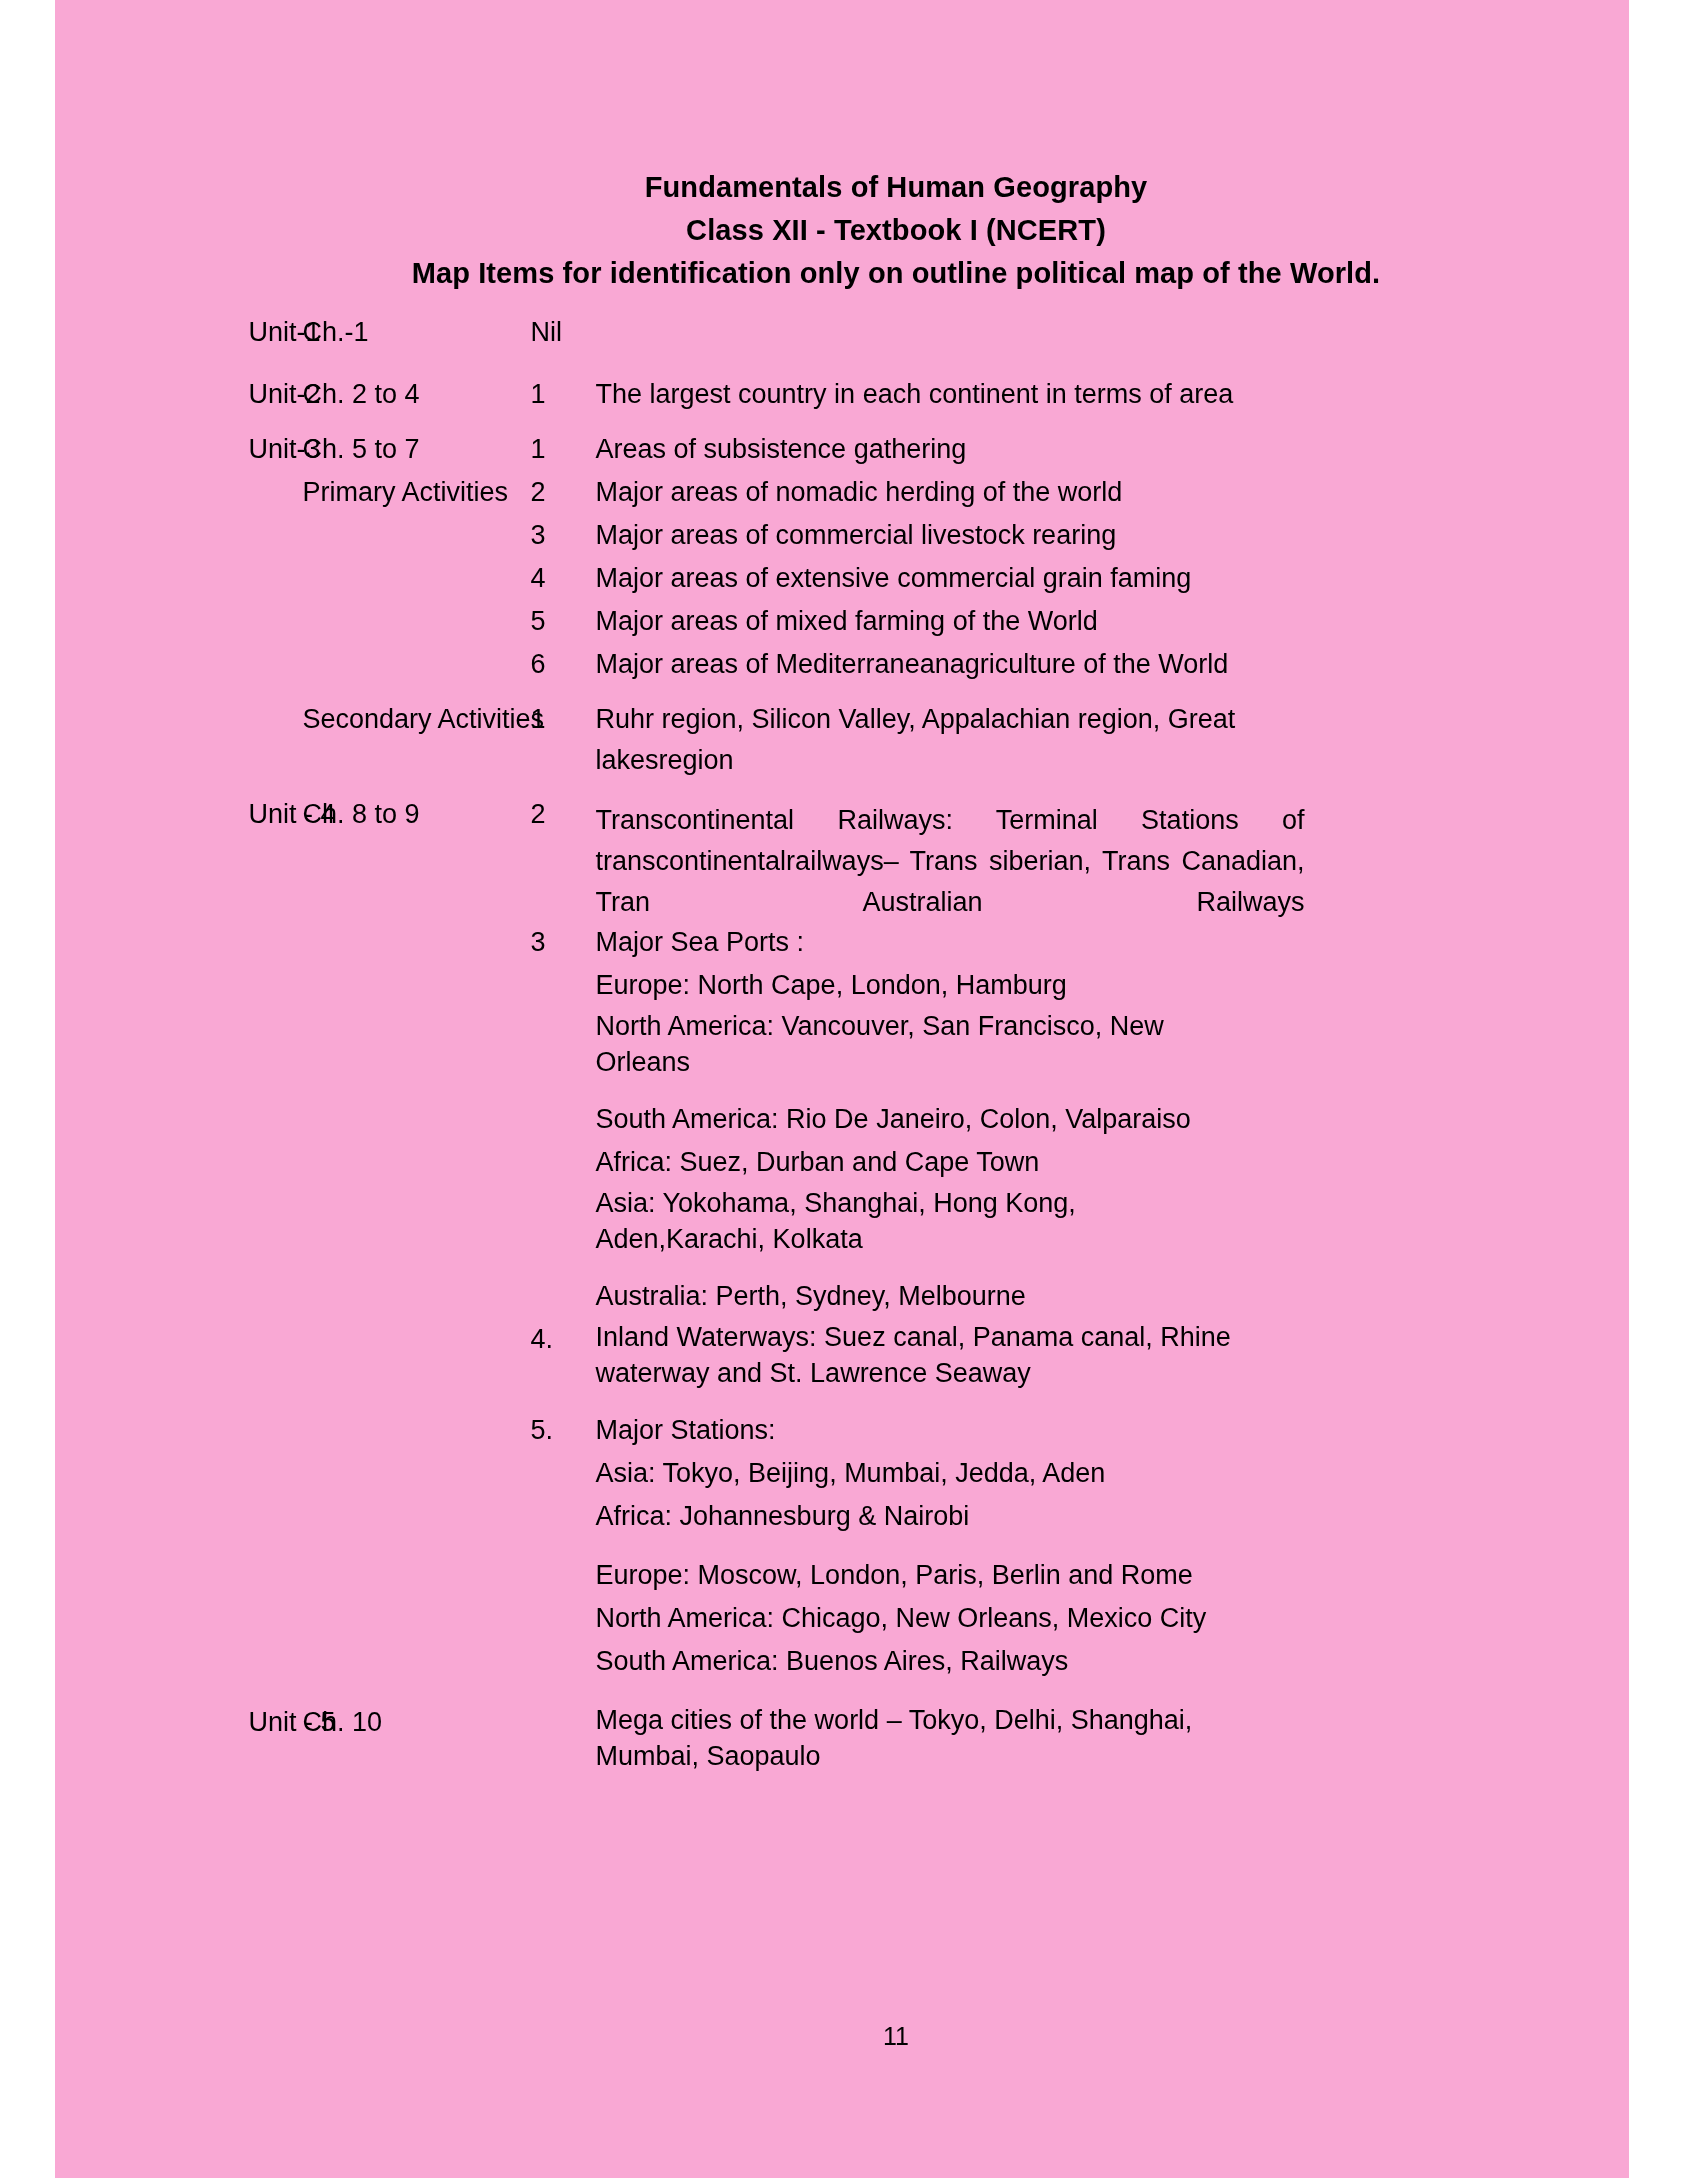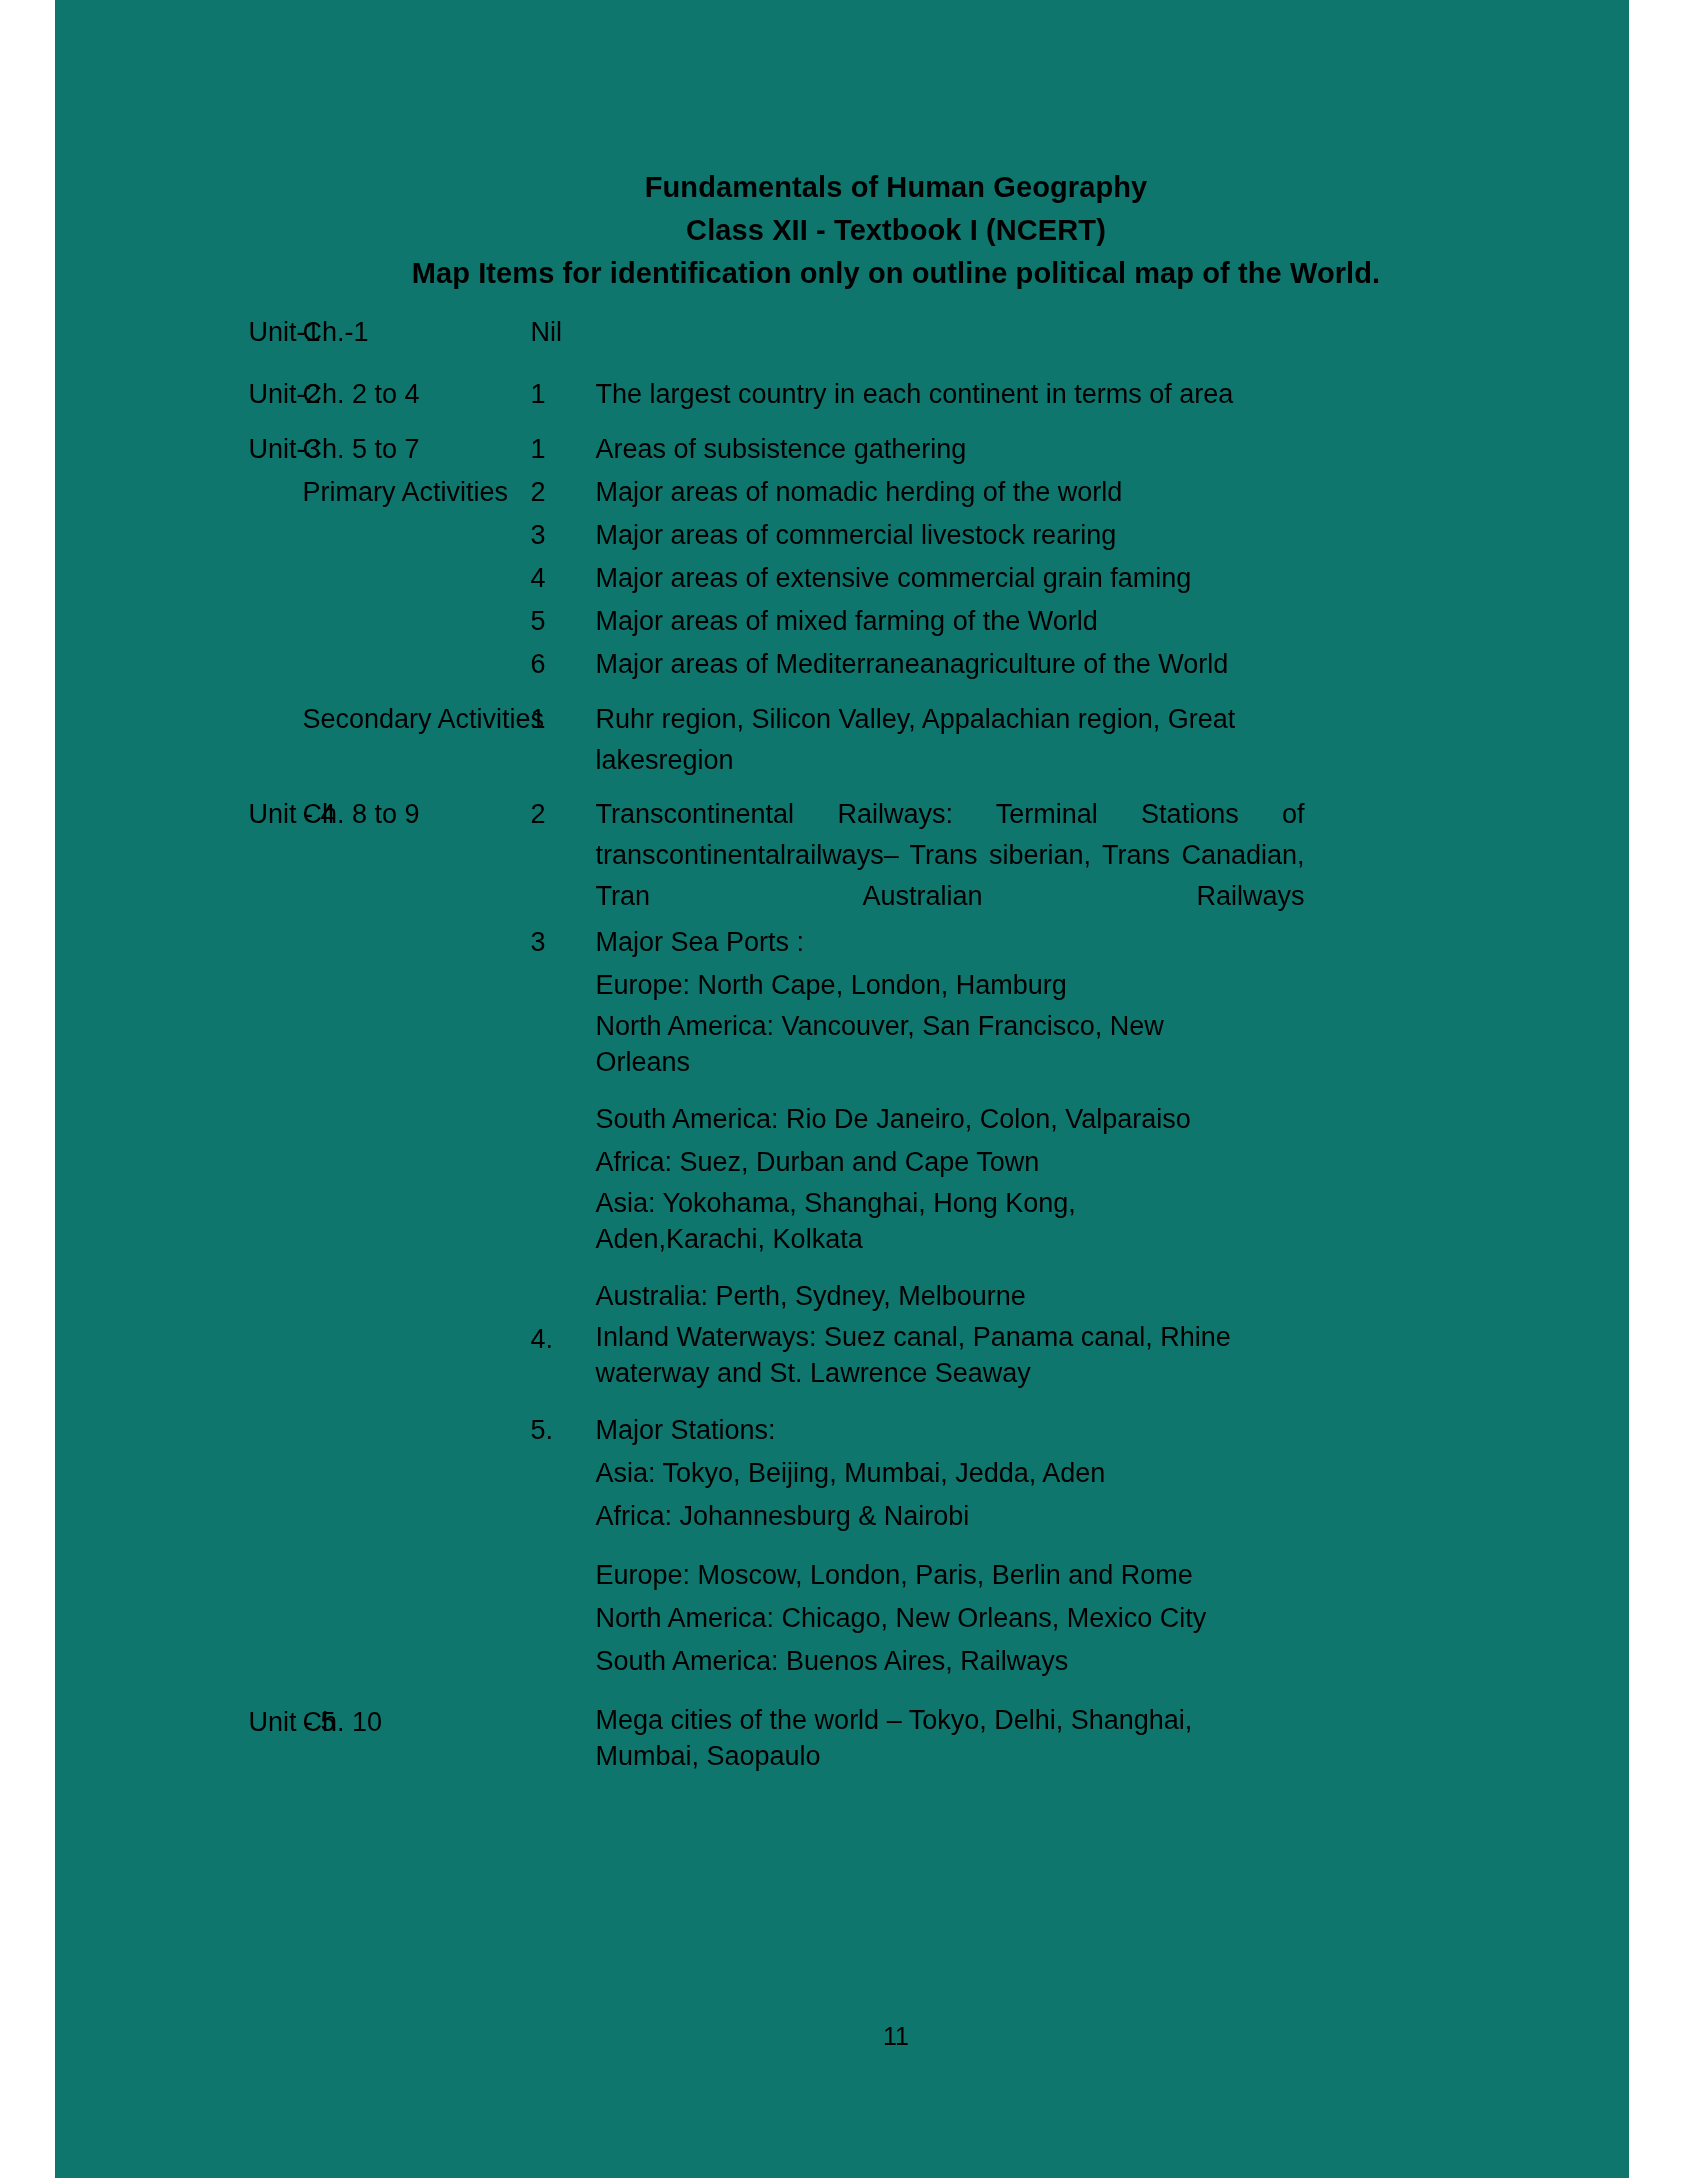--- a/index.html
+++ b/index.html
@@ -8,21 +8,21 @@
     background: #ffffff;
   }
   body {
     font-family: "Liberation Sans", sans-serif;
     color: #000000;
   }
   .page {
     position: relative;
     width: 1574px;
     height: 2178px;
-    background: #0f766e;
+    background: #f9a8d4;
     margin: 0 auto;
     overflow: hidden;
   }
 
   
   .doc-heading {
     position: absolute;
     left: 0;
     top: 166px;
     width: 1683px;
@@ -55,21 +55,21 @@
     top: 0;
     font-size: 27px;
     line-height: 41px;
     white-space: pre-wrap;
   }
   .c-unit  { left: 194px; width: 149px; }
   .c-chap  { left: 248px; width: 228px; }
   .c-num   { left: 476px; width: 59px; }
   .c-desc  { left: 541px; width: 733px; }
 
-  .desc-just { text-align: justify; }
+  .desc-just { text-align: justify; margin-top: 6px; }
   .desc-just::after {
     content: "";
     display: inline-block;
     width: 100%;
   }
 
   
   .gap-s  { height: 14px; }
   .gap-m  { height: 21px; }
 

